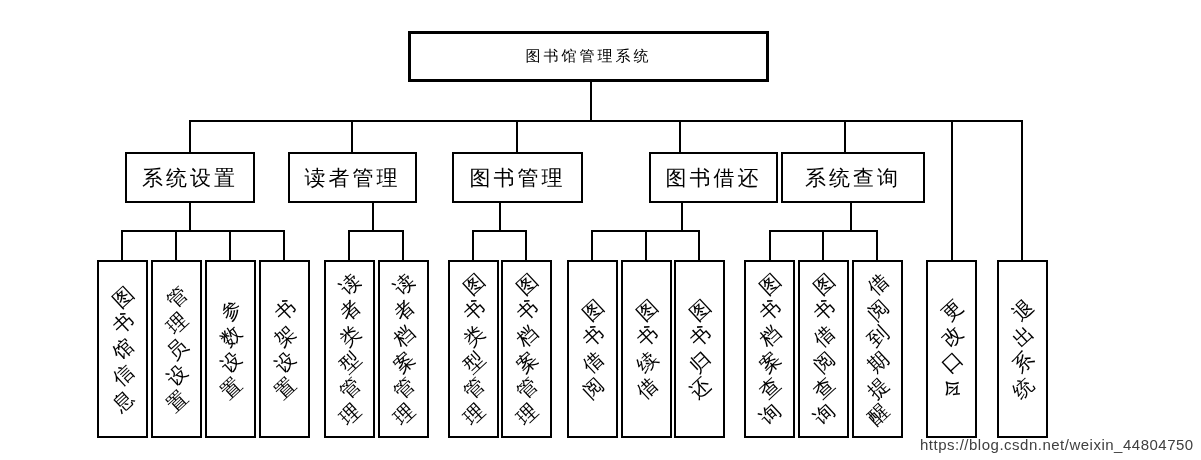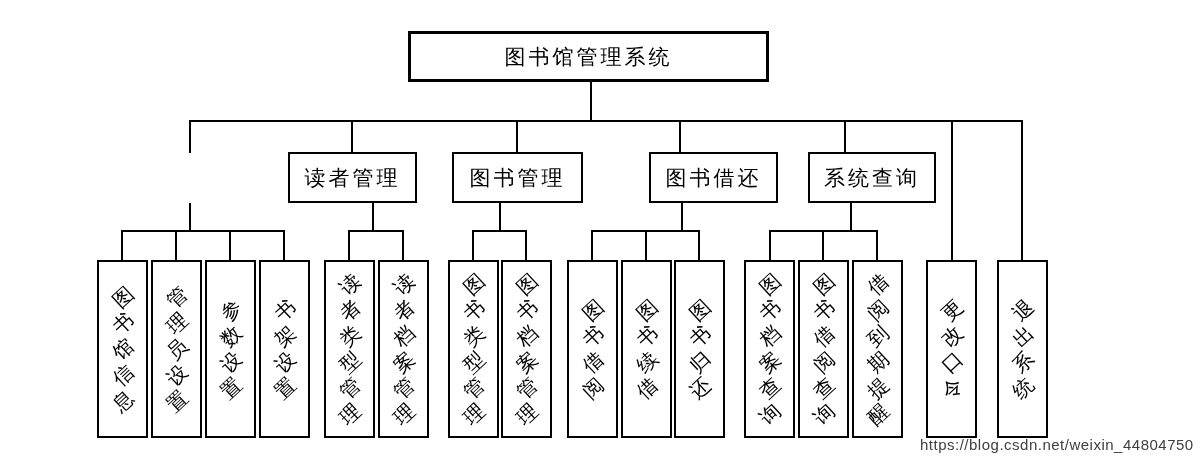--- a/index.html
+++ b/index.html
@@ -6,21 +6,21 @@
   #canvas{
     position:relative;width:1201px;height:460px;background:#ffffff;overflow:hidden;
     font-family:"Liberation Serif","DejaVu Serif",serif;color:#000;
   }
   .line{position:absolute;background:#000000;}
   .node{
     position:absolute;box-sizing:border-box;background:#ffffff;border:2px solid #000000;
     display:flex;align-items:center;justify-content:center;
   }
   .hnode{font-size:21px;letter-spacing:3px;white-space:nowrap;}
-  .root{border-width:3px;font-size:21px;}
+  .root{border-width:3px;font-size:15px;}
   .vnode{flex-direction:column;}
   .vchar{
     display:block;width:24px;height:26px;line-height:26px;font-size:20px;
     text-align:center;transform:rotate(-43deg);
   }
   .watermark{
     position:absolute;left:920px;top:436px;
     font-family:"Liberation Sans","DejaVu Sans",sans-serif;
     font-size:15px;color:#404040;letter-spacing:0.5px;white-space:nowrap;
   }
@@ -35,24 +35,25 @@
 
   <div class="line" style="left:189px;top:120px;width:2px;height:33px;"></div>
   <div class="line" style="left:351px;top:120px;width:2px;height:33px;"></div>
   <div class="line" style="left:516px;top:120px;width:2px;height:33px;"></div>
   <div class="line" style="left:679px;top:120px;width:2px;height:33px;"></div>
   <div class="line" style="left:844px;top:120px;width:2px;height:33px;"></div>
 
   <div class="line" style="left:951px;top:120px;width:2px;height:141px;"></div>
   <div class="line" style="left:1021px;top:120px;width:2px;height:141px;"></div>
 
+  <div class="node hnode" style="left:125px;top:152px;width:130px;height:51px;">系统设置</div>
   <div class="node hnode" style="left:452px;top:152px;width:131px;height:51px;">图书管理</div>
   <div class="node hnode" style="left:288px;top:152px;width:129px;height:51px;">读者管理</div>
   <div class="node hnode" style="left:649px;top:152px;width:129px;height:51px;">图书借还</div>
-  <div class="node hnode" style="left:781px;top:152px;width:128px;height:51px;margin-left:27px;">系统查询</div>
+  <div class="node hnode" style="left:781px;top:152px;width:144px;height:51px;">系统查询</div>
 
   <div class="line" style="left:189px;top:203px;width:2px;height:29px;"></div>
   <div class="line" style="left:121px;top:230px;width:164px;height:2px;"></div>
   <div class="line" style="left:121px;top:230px;width:2px;height:31px;"></div>
   <div class="line" style="left:175px;top:230px;width:2px;height:31px;"></div>
   <div class="line" style="left:229px;top:230px;width:2px;height:31px;"></div>
   <div class="line" style="left:283px;top:230px;width:2px;height:31px;"></div>
 
   <div class="line" style="left:372px;top:203px;width:2px;height:29px;"></div>
   <div class="line" style="left:348px;top:230px;width:56px;height:2px;"></div>

